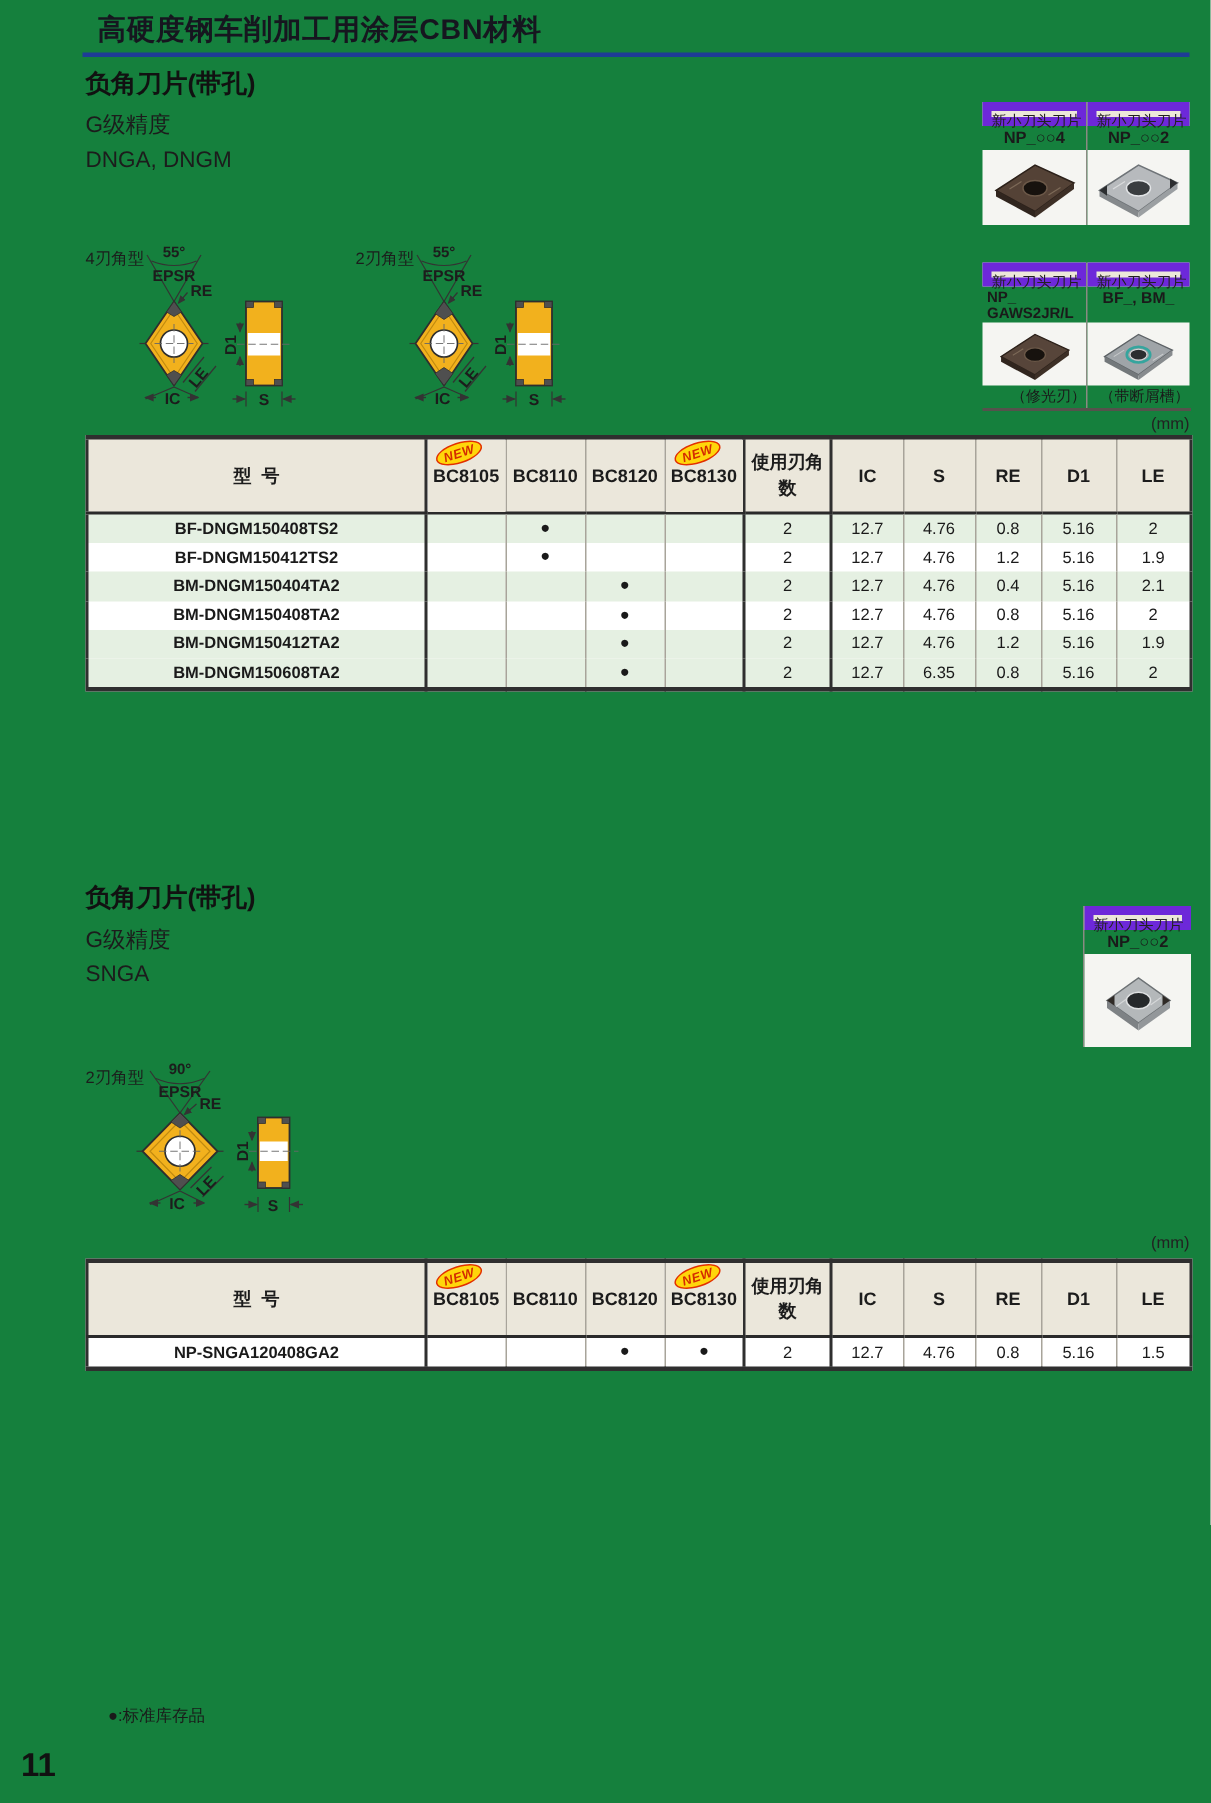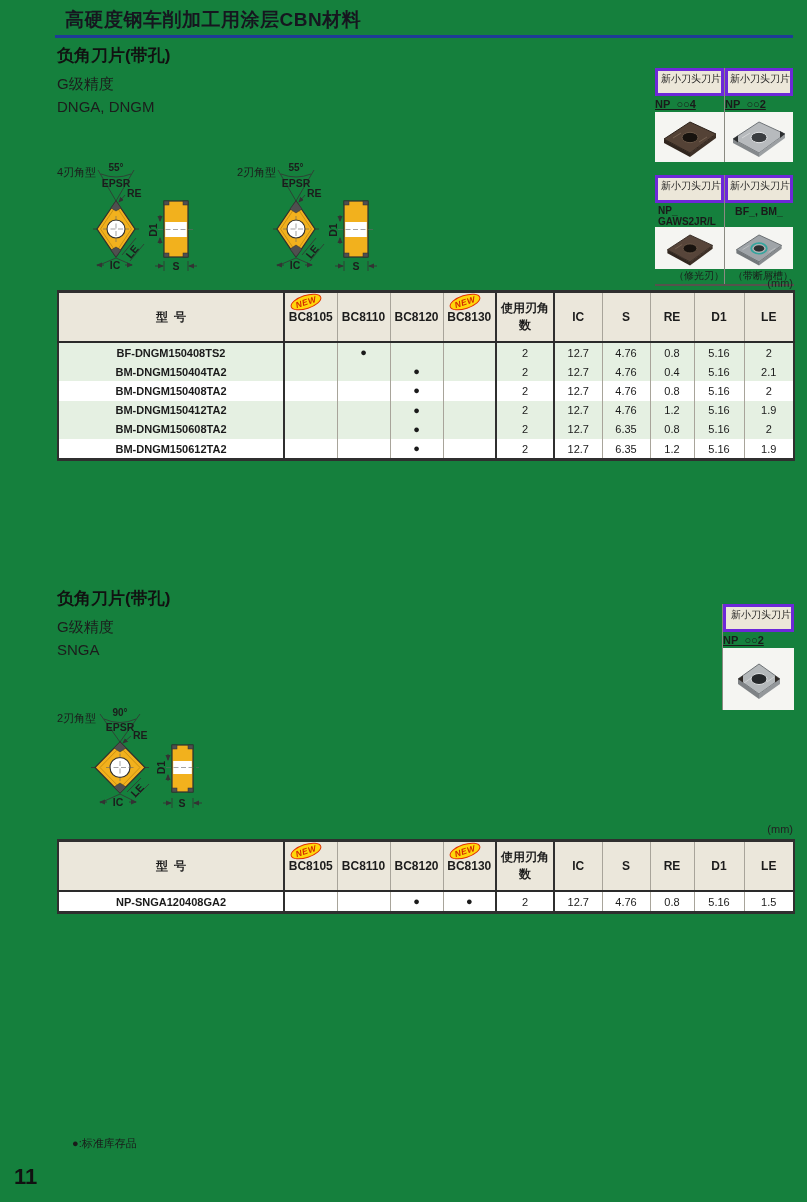--- a/index.html
+++ b/index.html
@@ -12,22 +12,22 @@
   .title-rule{position:absolute;left:55px;top:35px;width:738px;height:3px;background:#1e3c96;}
   
   .sec-head{position:absolute;left:57px;}
   .sec-head .h1{font-size:17px;font-weight:bold;margin:0 0 5px 0;color:#111;}
   .sec-head .h2,.sec-head .h3{font-size:15px;line-height:23px;color:#1c1c1c;}
   
   .panel{position:absolute;}
   .pcols{display:flex;}
   .pcol{width:69px;box-sizing:border-box;}
   .pcol + .pcol{border-left:1px solid #8a8a82;}
-  .phead{height:28px;background:#ece7d9;border:3px solid #6d28d9;font-size:10px;line-height:15px;text-align:right;box-sizing:border-box;white-space:nowrap;color:#222;}
-  .plabel{font-size:11px;font-weight:bold;padding-top:2px;height:16px;box-sizing:border-box;white-space:nowrap;text-decoration:underline;}
+  .phead{height:16px;background:#ece7d9;border:6px solid #6d28d9;font-size:10px;line-height:15px;text-align:center;box-sizing:border-box;white-space:nowrap;color:#222;}
+  .plabel{font-size:11px;font-weight:bold;text-align:center;padding-top:2px;height:16px;box-sizing:border-box;white-space:nowrap;}
   .plabel2{font-size:10px;font-weight:bold;text-align:left;padding:2px 0 0 3px;height:24px;line-height:11px;box-sizing:border-box;}
   .plabel2b{font-size:10.5px;font-weight:bold;text-align:center;padding-top:2px;height:24px;box-sizing:border-box;}
   .photo{display:flex;align-items:center;justify-content:center;background:#f5f5f2;}
   .pcap{font-size:10px;text-align:right;height:15px;white-space:nowrap;}
   #panelB{border-bottom:2px solid #55524c;}
   #panelC{border-left:1px solid #8a8a82;}
   .mm{position:absolute;font-size:11px;color:#222;text-align:right;}
   
   .diag{position:absolute;}
   .diag text{font-family:"Liberation Sans","DejaVu Sans",sans-serif;fill:#1c1c1c;}
@@ -43,21 +43,21 @@
   .thin{stroke:#333;stroke-width:.8;fill:none;}
   .band{fill:#ffffff;stroke:none;}
   
   table.cat{position:absolute;width:736px;border-collapse:collapse;table-layout:fixed;
             border:2px solid #2f2f2f;border-top-width:3px;border-bottom-width:3px;background:#fff;}
   table.cat th{background:#ebe7db;border-bottom:2px solid #2a2a2a;height:48px;font-size:12px;font-weight:bold;
                text-align:center;vertical-align:middle;padding:0;color:#1c1c1c;}
   table.cat td{height:19.2px;font-size:11px;text-align:center;vertical-align:middle;padding:0;color:#1a1a1a;}
   .thin-r{border-right:1px solid #a8a49a;}
   .thick-r{border-right:2px solid #2f2f2f;}
-  th.c-model{white-space:pre;font-family:Liberation Serif, serif;}
+  th.c-model{white-space:pre;}
   th.c-edges{font-size:11px;}
   td.model{text-align:left;padding-left:18px;font-weight:bold;font-size:12px;white-space:nowrap;}
   tr.alt{background:#e5f0e2;}
   td.dotcell{font-size:12px;line-height:1;}
   th.rel{position:relative;}
   .new-badge{position:absolute;top:2px;left:5px;width:32px;height:14px;background:#ffd60a;border:1px solid #e23000;
              border-radius:50%;color:#d42b00;font-size:8.5px;font-style:italic;font-weight:bold;text-align:center;
              line-height:13px;transform:rotate(-18deg);letter-spacing:.5px;box-sizing:border-box;}
   
   .legend{position:absolute;left:72px;top:1136px;font-size:11px;color:#1a1a1a;}
@@ -288,20 +288,33 @@
           <td class="thin-r dotcell">●</td>
           <td class="thin-r dotcell"></td>
           <td class="thick-r dotcell"></td>
           <td class="thick-r">2</td>
           <td class="thin-r">12.7</td>
           <td class="thin-r">4.76</td>
           <td class="thin-r">0.8</td>
           <td class="thin-r">5.16</td>
           <td class="">2</td>
         </tr>
+        <tr>
+          <td class="model thick-r">BF-DNGM150412TS2</td>
+          <td class="thin-r dotcell"></td>
+          <td class="thin-r dotcell">●</td>
+          <td class="thin-r dotcell"></td>
+          <td class="thick-r dotcell"></td>
+          <td class="thick-r">2</td>
+          <td class="thin-r">12.7</td>
+          <td class="thin-r">4.76</td>
+          <td class="thin-r">1.2</td>
+          <td class="thin-r">5.16</td>
+          <td class="">1.9</td>
+        </tr>
         <tr class="alt">
           <td class="model thick-r">BM-DNGM150404TA2</td>
           <td class="thin-r dotcell"></td>
           <td class="thin-r dotcell"></td>
           <td class="thin-r dotcell">●</td>
           <td class="thick-r dotcell"></td>
           <td class="thick-r">2</td>
           <td class="thin-r">12.7</td>
           <td class="thin-r">4.76</td>
           <td class="thin-r">0.4</td>
@@ -339,33 +352,20 @@
           <td class="thin-r dotcell"></td>
           <td class="thin-r dotcell"></td>
           <td class="thin-r dotcell">●</td>
           <td class="thick-r dotcell"></td>
           <td class="thick-r">2</td>
           <td class="thin-r">12.7</td>
           <td class="thin-r">6.35</td>
           <td class="thin-r">0.8</td>
           <td class="thin-r">5.16</td>
           <td class="">2</td>
-        </tr>
-        <tr>
-          <td class="model thick-r">BM-DNGM150612TA2</td>
-          <td class="thin-r dotcell"></td>
-          <td class="thin-r dotcell"></td>
-          <td class="thin-r dotcell">●</td>
-          <td class="thick-r dotcell"></td>
-          <td class="thick-r">2</td>
-          <td class="thin-r">12.7</td>
-          <td class="thin-r">6.35</td>
-          <td class="thin-r">1.2</td>
-          <td class="thin-r">5.16</td>
-          <td class="">1.9</td>
         </tr>
       </tbody>
   </table>
 
   <div class="sec-head" style="top:587px;">
     <div class="h1">负角刀片(带孔)</div>
     <div class="h2">G级精度</div>
     <div class="h3">SNGA</div>
   </div>
 

